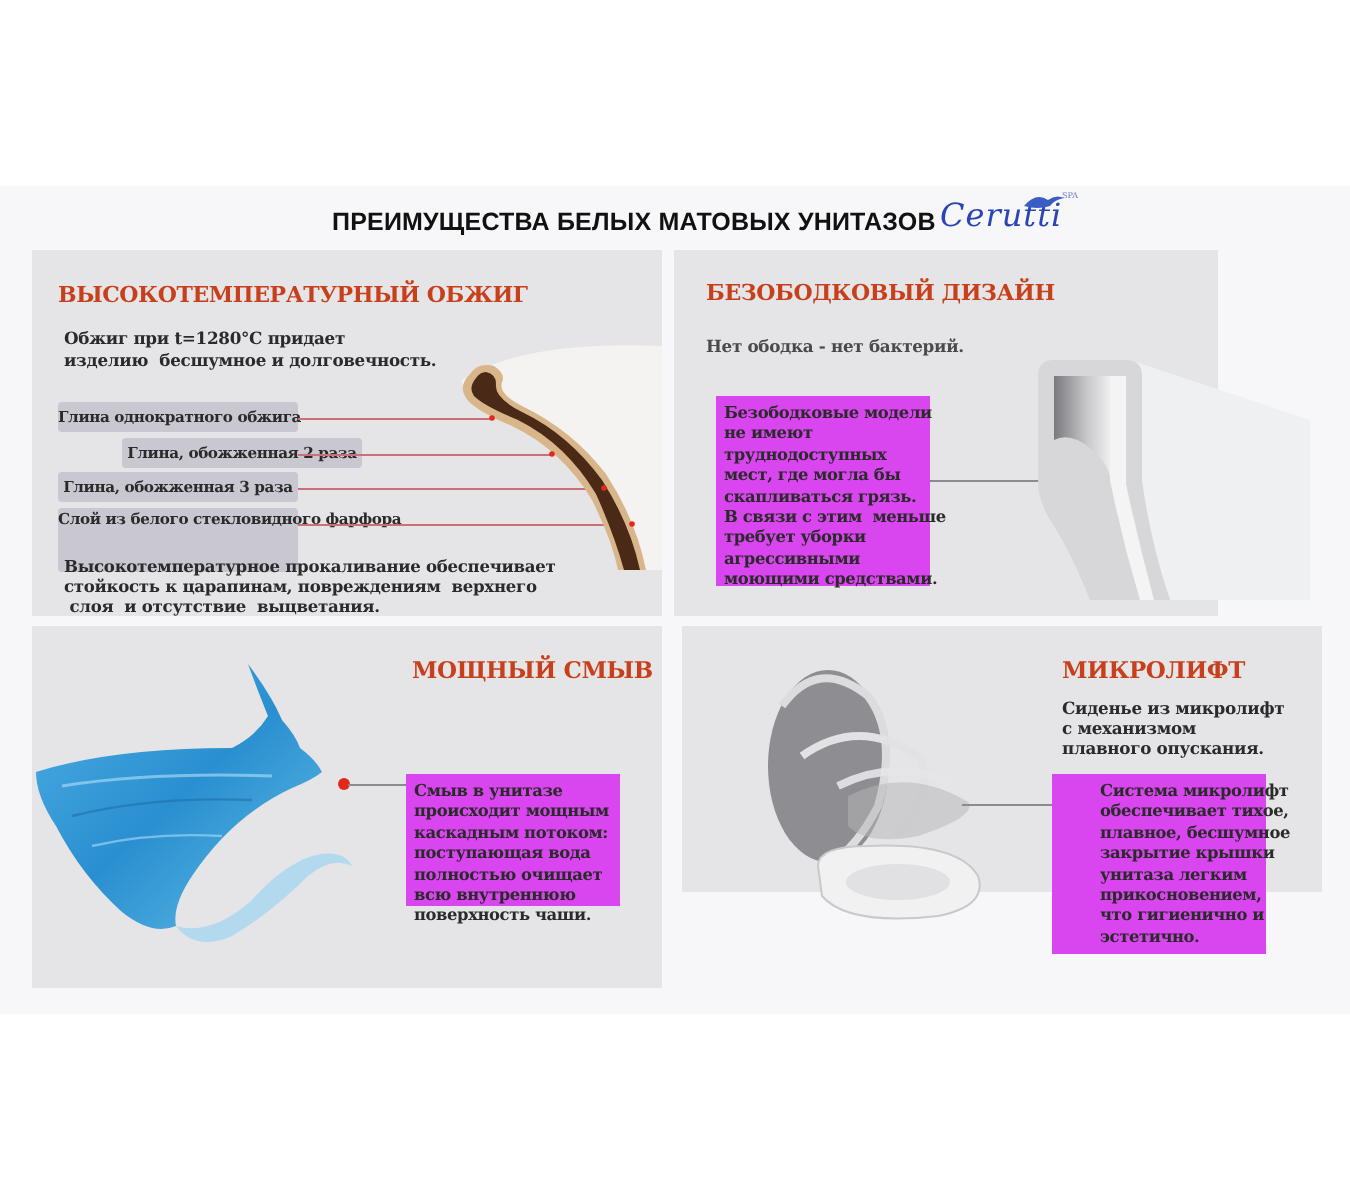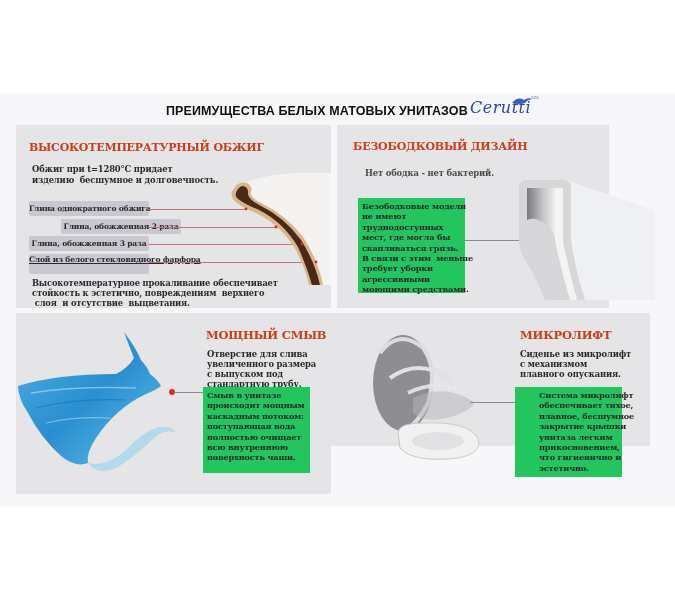--- a/index.html
+++ b/index.html
@@ -6,26 +6,26 @@
   body { width: 675px; height: 600px; background: #ffffff; position: relative; overflow: hidden; font-family: "DejaVu Serif", serif; }
   .sheet { position: absolute; left: 0; top: 93px; width: 675px; height: 414px; background: #f7f6f8; }
   .title-row { position: absolute; left: 0; top: 0; width: 675px; height: 32px; }
   .main-title { position: absolute; left: 166px; top: 11px; font-family: "Liberation Sans", sans-serif; font-weight: bold; font-size: 12.5px; color: #111; letter-spacing: 0.1px; white-space: nowrap; }
   .brand { position: absolute; left: 470px; top: 5px; font-family: "DejaVu Serif", serif; font-style: italic; font-size: 16px; color: #2b45b5; letter-spacing: 0.5px; }
   .brand-mark { position: absolute; left: 510px; top: 1px; width: 28px; height: 12px; }
   .panel { position: absolute; background: #e5e4e6; }
   .p1 { left: 16px; top: 32px; width: 315px; height: 183px; }
   .p2 { left: 337px; top: 32px; width: 272px; height: 183px; }
   .p3 { left: 16px; top: 220px; width: 315px; height: 181px; }
-  .p4 { left: 330px; top: 220px; width: 320px; height: 133px; }
+  .p4 { left: 341px; top: 220px; width: 320px; height: 133px; }
   .hdr { position: absolute; font-family: "DejaVu Serif", serif; font-weight: bold; color: #c8401b; font-size: 11px; white-space: nowrap; letter-spacing: -0.2px; }
   .txt { position: absolute; font-family: "DejaVu Serif", serif; font-weight: bold; color: #2a2a2a; font-size: 8.4px; line-height: 10px; white-space: pre; letter-spacing: -0.15px; }
-  .box { position: absolute; background: #22c55e; font-family: "DejaVu Serif", serif; font-weight: bold; color: #2a2a2a; font-size: 8.2px; line-height: 10.4px; padding: 3px 4px; box-sizing: border-box; white-space: pre; letter-spacing: -0.2px; }
+  .box { position: absolute; background: #d946ef; font-family: "DejaVu Serif", serif; font-weight: bold; color: #2a2a2a; font-size: 8.2px; line-height: 10.4px; padding: 3px 4px; box-sizing: border-box; white-space: pre; letter-spacing: -0.2px; }
   .layer { position: absolute; left: 13px; width: 120px; height: 15px; background: #c9c8d1; font-family: "DejaVu Serif", serif; font-weight: bold; font-size: 7.6px; color: #2a2a2a; text-align: center; line-height: 15px; white-space: nowrap; letter-spacing: -0.2px; border-radius: 2px; }
-  .layer.two { height: 20px; line-height: 9.5px; padding-top: 1px; box-sizing: border-box; text-decoration: underline; }
+  .layer.two { height: 32px; line-height: 9.5px; padding-top: 1px; box-sizing: border-box; }
   .line { position: absolute; height: 1px; background: #c9707a; }
   .gline { position: absolute; height: 1px; background: #8d8a92; }
   .dot { position: absolute; width: 6px; height: 6px; border-radius: 50%; background: #e32a1a; }
   svg { position: absolute; overflow: visible; }
 </style>
 </head>
 <body>
 
 <div class="sheet">
 
@@ -58,27 +58,27 @@
       <path d="M10 25 Q40 5 110 8 L110 120 L100 120 Q95 90 70 60 Q50 45 30 40 Q10 36 10 25Z" fill="#f4f3f2"></path>
       <path d="M14 22 Q8 28 12 34 Q16 40 35 48 Q60 60 75 85 Q85 105 88 120 L102 120 Q97 95 82 72 Q65 50 40 38 Q28 32 30 26 Q32 22 26 18 Q18 16 14 22Z" fill="#d9b58a"></path>
       <path d="M17 24 Q13 29 16 33 Q21 38 38 45 Q62 57 77 82 Q86 102 91 120 L99 120 Q94 97 80 75 Q63 52 40 41 Q26 34 27 27 Q27 22 22 21 Q19 21 17 24Z" fill="#4a2a16"></path>
       <circle cx="25" cy="44" r="1.4" fill="#e32a1a"></circle>
       <circle cx="55" cy="62" r="1.4" fill="#e32a1a"></circle>
       <circle cx="81" cy="79" r="1.4" fill="#e32a1a"></circle>
       <circle cx="95" cy="97" r="1.4" fill="#e32a1a"></circle>
     </svg>
 
     <div class="txt" style="left:16px; top:153px; font-size:8.3px;">Высокотемпературное прокаливание обеспечивает
-стойкость к эстетично, повреждениям  верхнего
+стойкость к царапинам, повреждениям  верхнего
  слоя  и отсутствие  выцветания.</div>
   </div>
 
   <div class="panel p2">
     <div class="hdr" style="left:16px; top:15px;">БЕЗОБОДКОВЫЙ ДИЗАЙН</div>
-    <div class="txt" style="left:28px; top:43px; color:#4a4a4a;">Нет ободка - нет бактерий.</div>
+    <div class="txt" style="left:16px; top:43px; color:#4a4a4a;">Нет ободка - нет бактерий.</div>
 
     <div class="box" style="left:21px; top:73px; width:107px; height:95px;">Безободковые модели
 не имеют
 труднодоступных
 мест, где могла бы
 скапливаться грязь.
 В связи с этим  меньше
 требует уборки
 агрессивными
 моющими средствами.</div>
@@ -112,25 +112,21 @@
       <path d="M2 58 Q40 46 100 46 Q112 40 118 30 Q112 15 108 4 Q120 20 125 32 Q132 40 134 46 Q142 52 145 58 Q140 62 130 66 Q100 80 80 110 Q70 125 72 135 Q60 140 45 128 Q25 110 12 85 Q2 70 2 58Z" fill="url(#water)"></path>
       <path d="M72 135 Q90 140 110 122 Q125 105 140 100 Q155 96 160 105 Q150 100 138 110 Q120 128 100 140 Q82 148 72 135Z" fill="#a9d7ee" opacity="0.85"></path>
       <path d="M15 65 Q60 58 120 60" stroke="#9fd6f5" stroke-width="1.5" fill="none" opacity="0.7"></path>
       <path d="M20 80 Q60 70 110 72" stroke="#1f6fa8" stroke-width="1.2" fill="none" opacity="0.6"></path>
       <path d="M30 95 Q60 88 95 90" stroke="#a8dcf7" stroke-width="1.2" fill="none" opacity="0.6"></path>
     </svg>
     <div class="dot" style="left:153px; top:76px;"></div>
     <div class="gline" style="left:158px; top:79px; width:33px;"></div>
 
     <div class="hdr" style="left:190px; top:15px; font-size:11.5px;">МОЩНЫЙ СМЫВ</div>
-    <div class="txt" style="left:191px; top:36px;">Отверстие для слива
-увеличенного размера
-с выпуском под
-стандартную трубу.</div>
-    <div class="box" style="left:187px; top:74px; width:107px; height:86px;">Смыв в унитазе
+    <div class="box" style="left:187px; top:74px; width:107px; height:66px;">Смыв в унитазе
 происходит мощным
 каскадным потоком:
 поступающая вода
 полностью очищает
 всю внутреннюю
 поверхность чаши.</div>
   </div>
 
   <div class="panel p4">
     <svg style="left:38px; top:10px;" width="140" height="150" viewBox="0 0 140 150">

